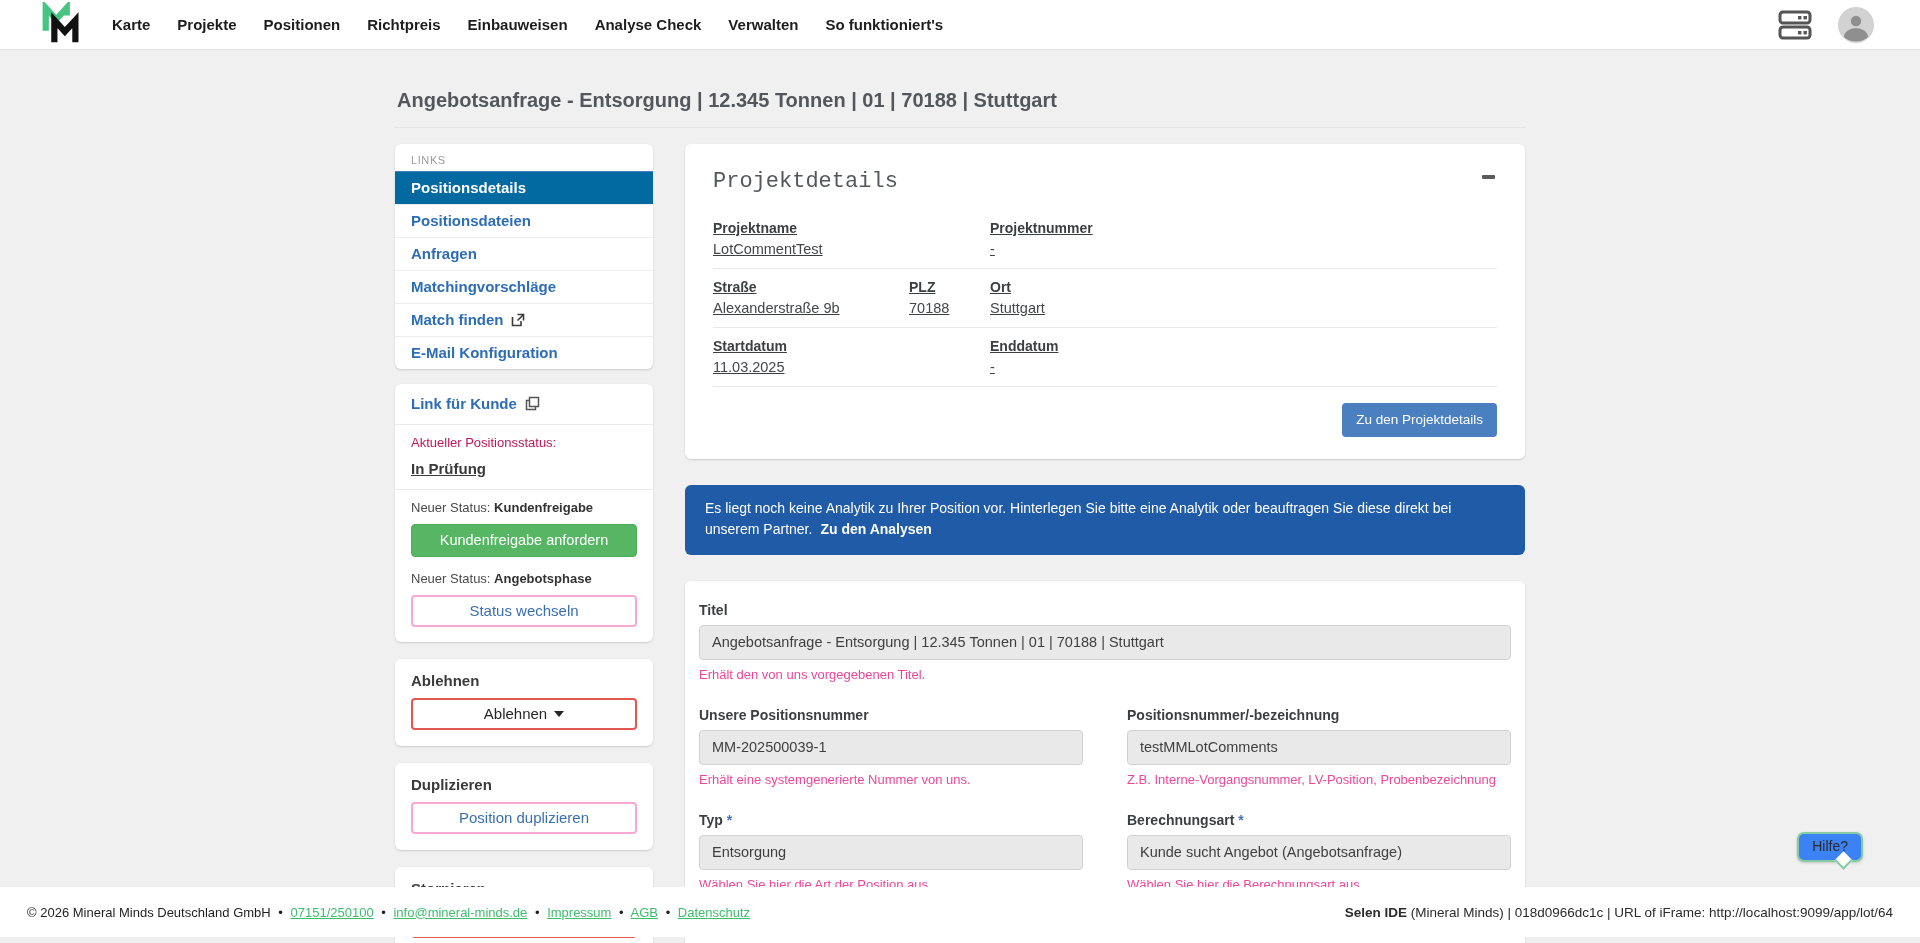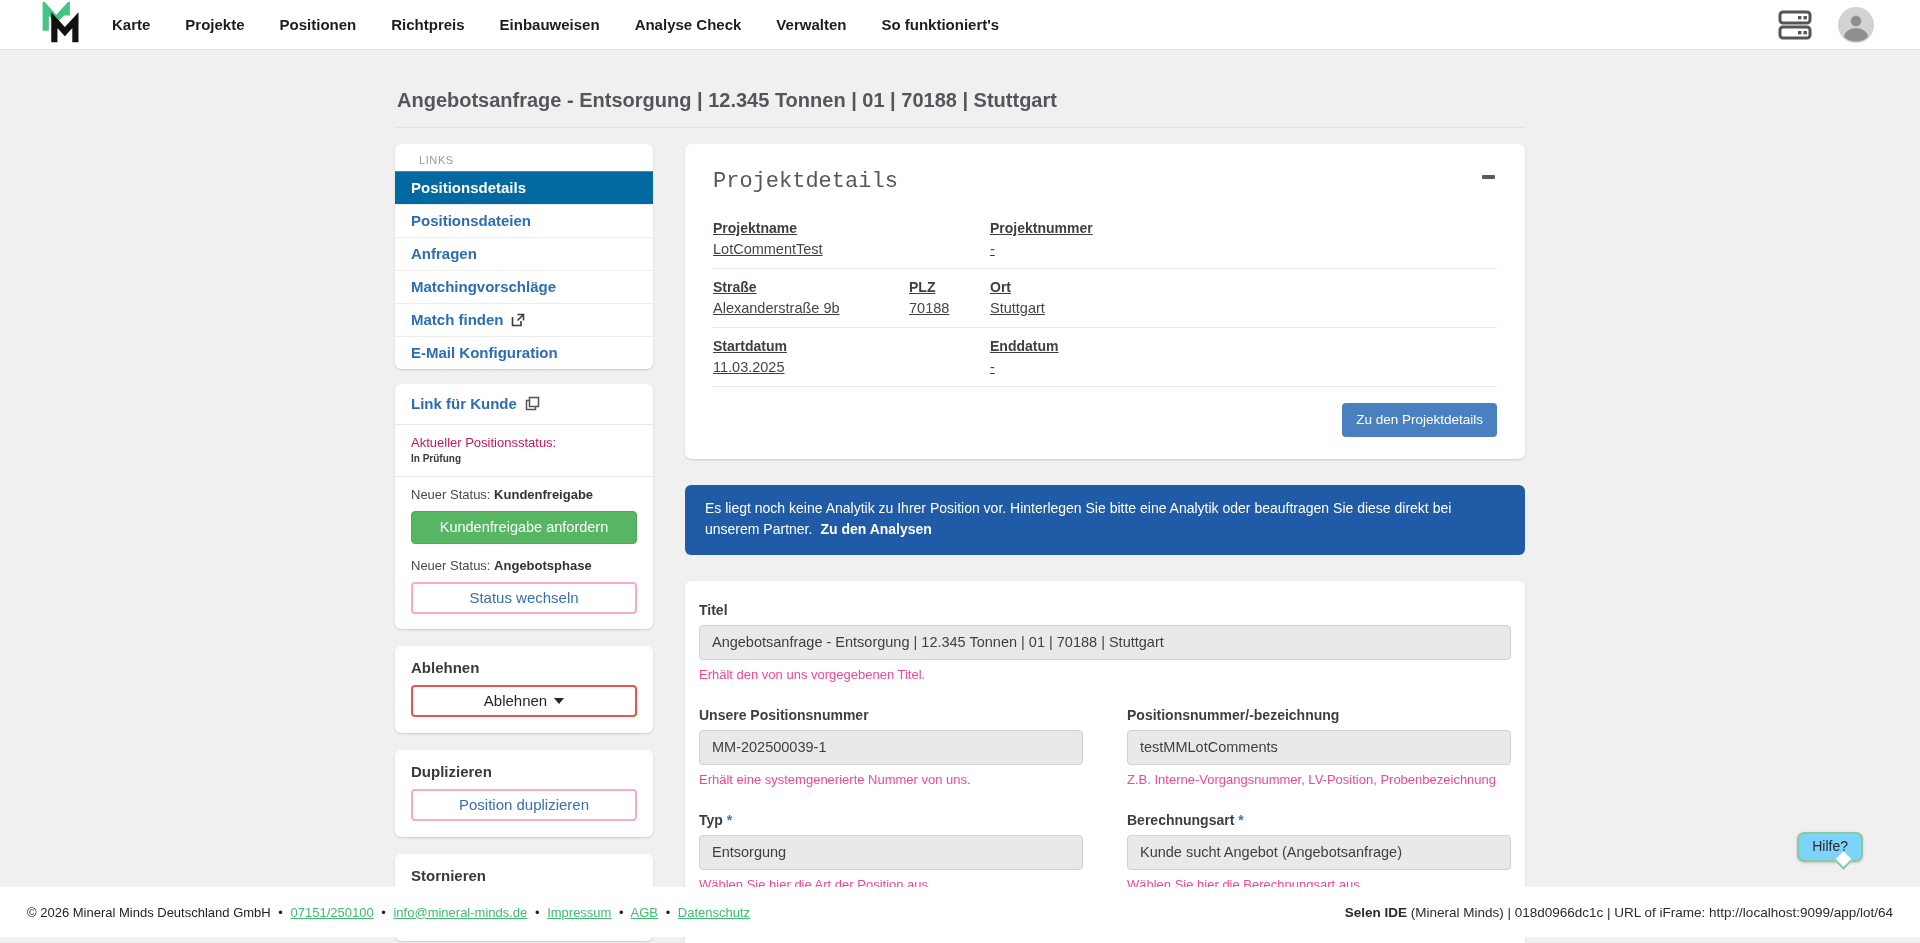--- a/index.html
+++ b/index.html
@@ -10,57 +10,57 @@
     overflow:hidden;
     position:relative;
     color:#3c3f41;
   }
   
   header {
     height:50px; background:#fff; border-bottom:1px solid #e2e2e2;
     display:flex; align-items:center; padding:0 46px 0 40px;
   }
   .logo { width:44px; height:46px; margin-right:28px; display:flex; align-items:center; cursor:pointer; }
-  nav.main-nav { display:flex; gap:35px; }
+  nav.main-nav { display:flex; gap:27px; }
   nav.main-nav a {
     font-size:15px; font-weight:700; color:#1d1d1d; text-decoration:none; cursor:pointer;
     white-space:nowrap;
   }
   .header-icons { margin-left:auto; display:flex; align-items:center; gap:26px; }
   .hicon { cursor:pointer; display:flex; align-items:center; }
   
   .content { width:1130px; margin:0 auto; }
   .page-title {
     padding:39px 2px 15px; font-size:20px; font-weight:700; color:#53575b;
     border-bottom:1px solid #e3e3e3;
   }
   .columns { display:flex; gap:32px; margin-top:16px; align-items:flex-start; }
   .sidebar { width:258px; flex:0 0 258px; display:flex; flex-direction:column; }
   .main-col { width:840px; flex:0 0 840px; }
   .card { background:#fff; border-radius:6px; box-shadow:0 1px 2px rgba(0,0,0,.15); }
   
   .links-card { overflow:hidden; }
-  .links-header { font-size:11px; color:#9b9b9b; letter-spacing:.6px; padding:10px 24px 5px;border-radius:10px; }
+  .links-header { font-size:11px; color:#9b9b9b; letter-spacing:.6px; padding:10px 16px 5px;border-radius:10px; }
   .link-item {
     display:flex; align-items:center; gap:7px;
     padding:7px 16px 8px; font-size:15px; font-weight:600; color:#2d6db6;
     border-top:1px solid #ededed; cursor:pointer;
   }
   .link-item:first-of-type { border-top:none; }
   .link-item.active { background:#0369a1; color:#fff; border-top-color:#4a80c0; }
   
   .status-card { margin-top:15px; }
   .kunde-link {
     display:flex; align-items:center; gap:8px; padding:11px 16px 12px;
     font-size:15px; font-weight:600; color:#2d6db6; cursor:pointer;
   }
   .divider { border-top:1px solid #e8e8e8; }
   .status-block { padding:10px 16px 12px; }
   .muted-label { font-size:13px; color:#be185d; }
-  .status-value { font-size:10px; font-weight:700; color:#3a3a3a; margin-top:3px; }
+  .status-value { font-size:15px; font-weight:700; color:#3a3a3a; margin-top:10px;text-decoration:underline; }
   .action-block { padding:10px 16px 15px; }
   .new-status-line { font-size:13px; color:#4a4a4a; }
   .new-status-line b { color:#333; }
   .btn { display:block; width:100%; border-radius:4px; cursor:pointer; font-family:inherit; text-align:center; background:#fff; }
   .btn-green {
     margin-top:9px; background:#56b663; border:1px solid #4caa58; color:#fff;
     font-size:14.5px; padding:7px 0 8px;
   }
   .btn-blue-outline {
     margin-top:9px; border:2px solid #f9a8d4; color:#3a6fb0;
@@ -114,21 +114,21 @@
     position:fixed; left:0; right:0; bottom:6px; height:50px; background:#fff; z-index:20;
     display:flex; align-items:center; justify-content:space-between; padding:0 27px;
   }
   .footer-left { font-size:13px; color:#1f1f1f; }
   .footer-left a { color:#3ebd6f; text-decoration:underline; cursor:pointer; }
   .sep { margin:0 4px; color:#1f1f1f; }
   .footer-right { font-size:13.5px; color:#2b2b2b; }
   .footer-right .bold { font-weight:700; }
   
   .help-bubble {
-    position:fixed; right:57px; bottom:81px; z-index:30; background:#7dd3fc;
+    position:fixed; right:57px; bottom:81px; z-index:30; background:#3b82f6;
     border:2px solid #85cb9f; border-radius:7px; padding:4px 13px 6px;
     font-size:14px; color:#2b2b2b; cursor:pointer; box-shadow:0 1px 3px rgba(0,0,0,.18);
   }
   .help-bubble::after {
     content:""; position:absolute; bottom:-7px; right:11px; width:11px; height:11px;
     background:#fff; border-right:2px solid #85cb9f; border-bottom:2px solid #85cb9f;
     transform:rotate(45deg);
   }
 </style>
 </head>

